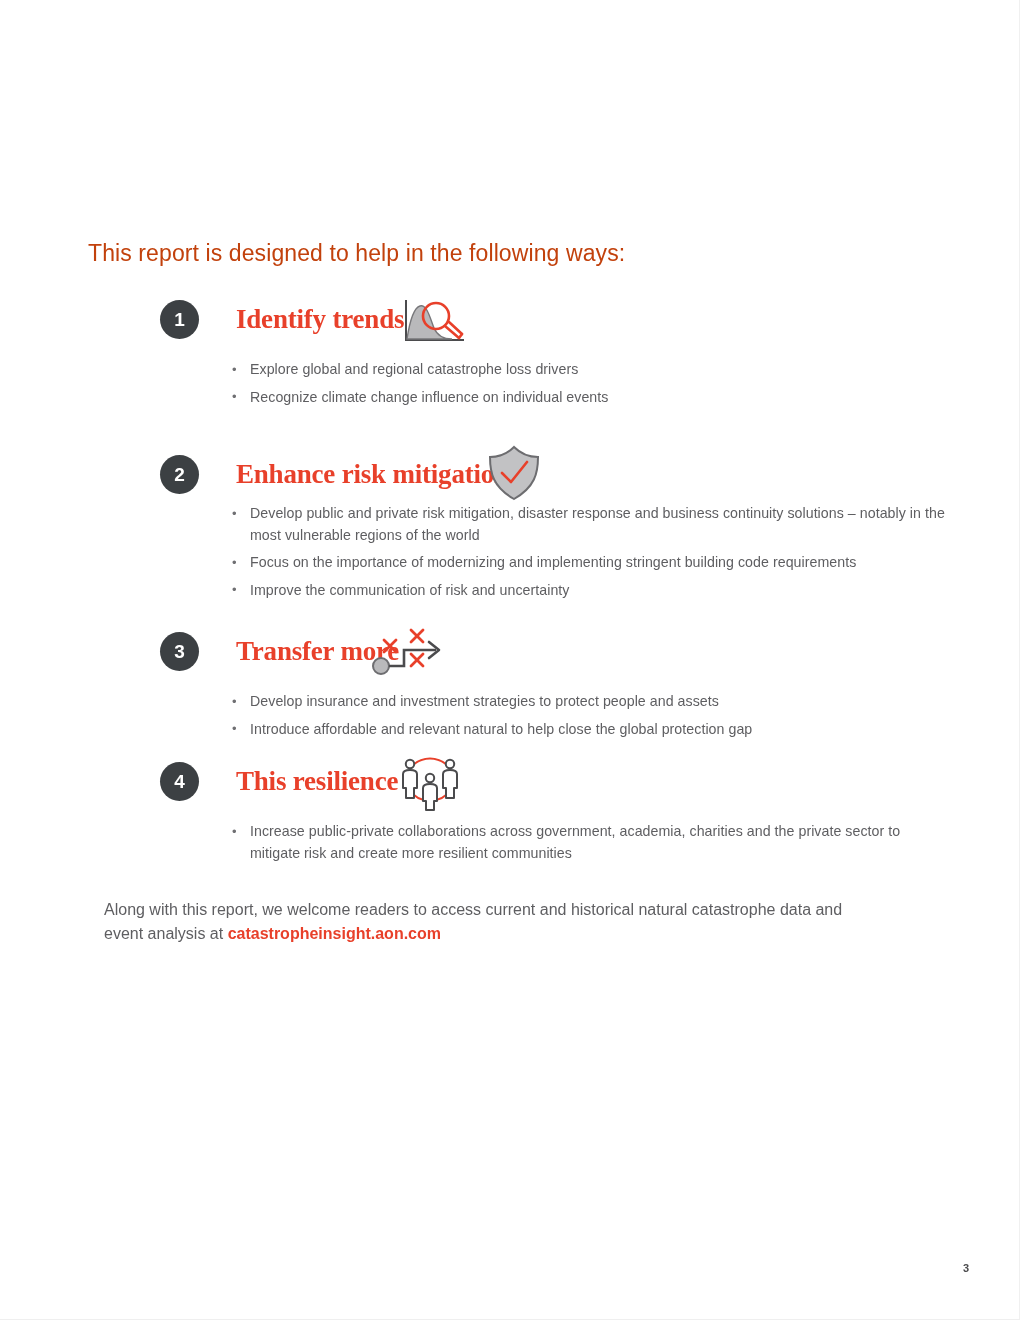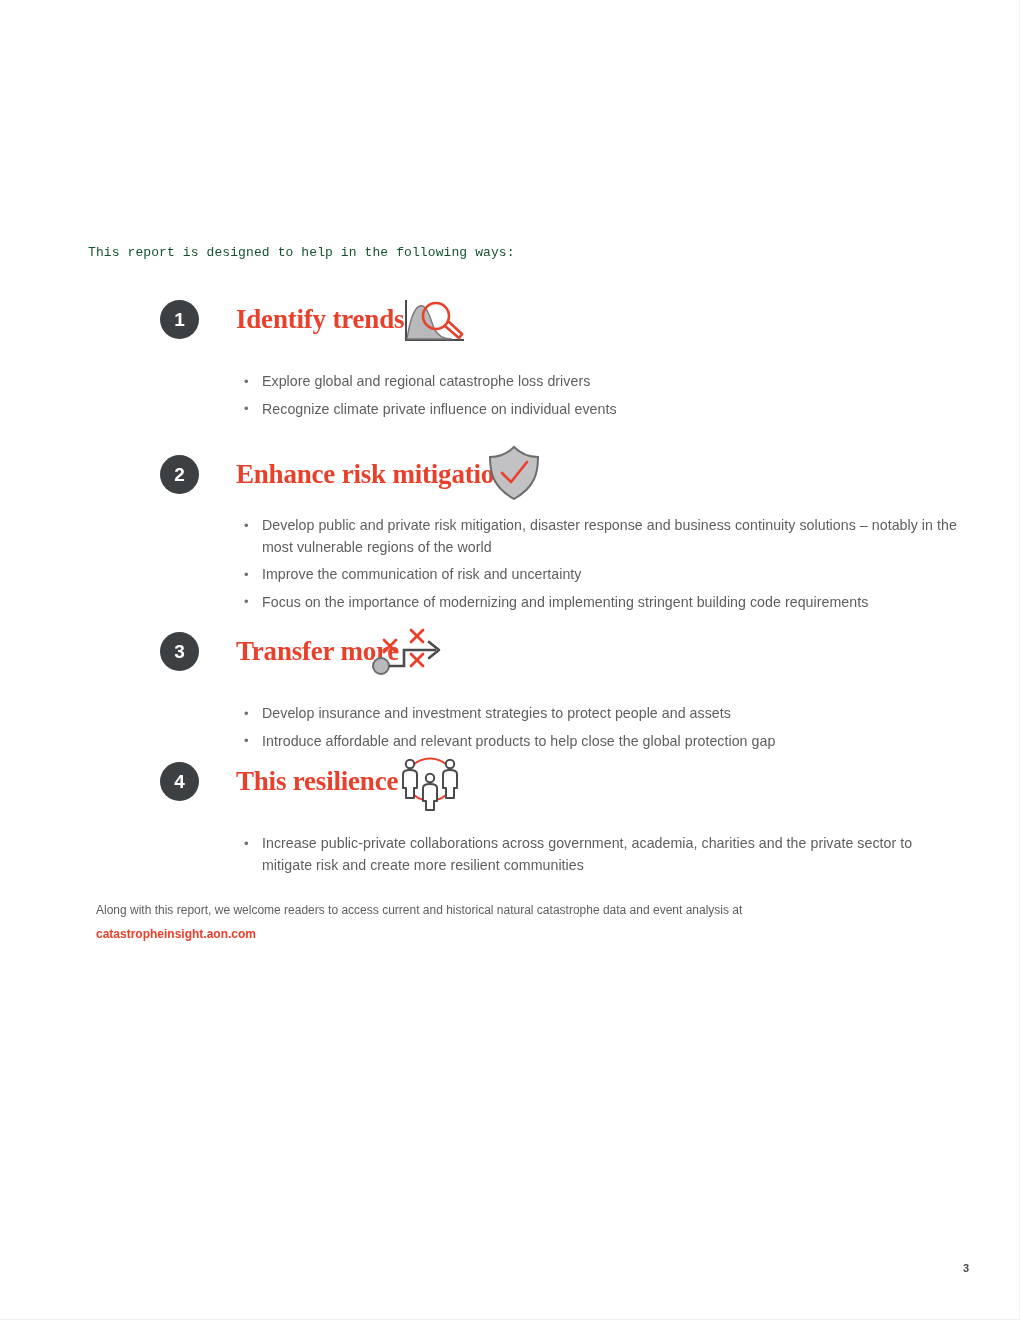--- a/index.html
+++ b/index.html
@@ -23,26 +23,25 @@
     border-bottom: 1px solid #efefef;
     box-sizing: border-box;
     overflow: hidden;
   }
 
   
   .intro {
     position: absolute;
     left: 88px;
     top: 241px;
-    font-size: 13px;
+    font-size: 23px;
     line-height: 24px;
     letter-spacing: 0.1px;
-    color: #14532d;
+    color: #c2410c;
     white-space: nowrap;
-    font-family: Liberation Mono, monospace;
   }
 
   
   .section {
     position: absolute;
     left: 88px;
     width: 860px;
   }
   .sec-head {
     position: relative;
@@ -76,21 +75,21 @@
     white-space: nowrap;
   }
   .sec-icon {
     position: absolute;
     top: -6px;
   }
 
   
   ul.bullets {
     list-style: none;
-    margin: 16px;
+    margin: 4px;
     padding: 0;
     position: absolute;
     left: 140px;
     width: 720px;
   }
   ul.bullets li {
     position: relative;
     padding-left: 18px;
     font-size: 14.2px;
     line-height: 21.5px;
@@ -103,24 +102,24 @@
     position: absolute;
     left: 0;
     top: -0.5px;
     color: #6f6f72;
     font-size: 13px;
   }
 
   
   .footnote {
     position: absolute;
-    left: 96px;
+    left: 104px;
     top: 898px;
     width: 740px;
-    font-size: 12px;
+    font-size: 16px;
     line-height: 24px;
     color: #5e5e61;
   }
   .footnote .link {
     color: #e8402a;
     font-weight: 700;
   }
 
   
   .page-num {
@@ -149,39 +148,39 @@
           <path d="M7 43 C9 30 13 12 20 10 C27 8 30 22 34 32 C37 39 42 43 52 43 Z" fill="#b9b9bb" stroke="#77777a" stroke-width="1.4"></path>
           <circle cx="36" cy="20" r="13" fill="none" stroke="#e8402a" stroke-width="2.6"></circle>
           <line x1="45" y1="30" x2="59" y2="42" stroke="#e8402a" stroke-width="2.6" stroke-linecap="round"></line>
           <line x1="49" y1="26" x2="62" y2="38" stroke="#e8402a" stroke-width="2.6" stroke-linecap="round"></line>
           <line x1="59" y1="42" x2="62" y2="38" stroke="#e8402a" stroke-width="2.6" stroke-linecap="round"></line>
         </svg>
       </div>
     </div>
     <ul class="bullets" style="top:55px;">
       <li>Explore global and regional catastrophe loss drivers</li>
-      <li>Recognize climate private influence on individual events</li>
+      <li>Recognize climate change influence on individual events</li>
     </ul>
   </div>
 
   <div class="section" style="top:455px;">
     <div class="sec-head">
       <div class="badge">2</div>
       <div class="sec-title">Enhance risk mitigation</div>
       <div class="sec-icon" style="left:395px; top:-12px;">
         <svg width="62" height="62" viewBox="0 0 62 62">
           <path d="M31 4 C22 13 12 14 7 14 C7 30 10 44 31 56 C52 44 55 30 55 14 C50 14 40 13 31 4 Z" fill="#c2c2c4" stroke="#6d6d70" stroke-width="2"></path>
           <path d="M19 30 L28 39 L44 19" fill="none" stroke="#e8402a" stroke-width="2.6" stroke-linecap="round" stroke-linejoin="round"></path>
         </svg>
       </div>
     </div>
     <ul class="bullets" style="top:44px;">
       <li>Develop public and private risk mitigation, disaster response and business continuity solutions – notably in the most vulnerable regions of the world</li>
+      <li>Focus on the importance of modernizing and implementing stringent building code requirements</li>
       <li>Improve the communication of risk and uncertainty</li>
-      <li>Focus on the importance of modernizing and implementing stringent building code requirements</li>
     </ul>
   </div>
 
   <div class="section" style="top:632px;">
     <div class="sec-head">
       <div class="badge">3</div>
       <div class="sec-title">Transfer more</div>
       <div class="sec-icon" style="left:282px; top:-4px;">
         <svg width="78" height="50" viewBox="0 0 78 50">
           <circle cx="11" cy="38" r="8" fill="#b9b9bb" stroke="#6d6d70" stroke-width="2"></circle>
@@ -193,21 +192,21 @@
             <line x1="41" y1="2" x2="53" y2="14"></line>
               <line x1="53" y1="2" x2="41" y2="14"></line>
             <line x1="41" y1="26" x2="53" y2="38"></line>
               <line x1="53" y1="26" x2="41" y2="38"></line>
           </g>
         </svg>
       </div>
     </div>
     <ul class="bullets" style="top:55px;">
       <li>Develop insurance and investment strategies to protect people and assets</li>
-      <li>Introduce affordable and relevant products to help close the global protection gap</li>
+      <li>Introduce affordable and relevant natural to help close the global protection gap</li>
     </ul>
   </div>
 
   <div class="section" style="top:762px;">
     <div class="sec-head">
       <div class="badge">4</div>
       <div class="sec-title">This resilience</div>
       <div class="sec-icon" style="left:308px; top:-10px;">
         <svg width="68" height="60" viewBox="0 0 68 60">
           <path d="M16 14 C26 4 42 4 52 14" fill="none" stroke="#e8402a" stroke-width="2"></path>

